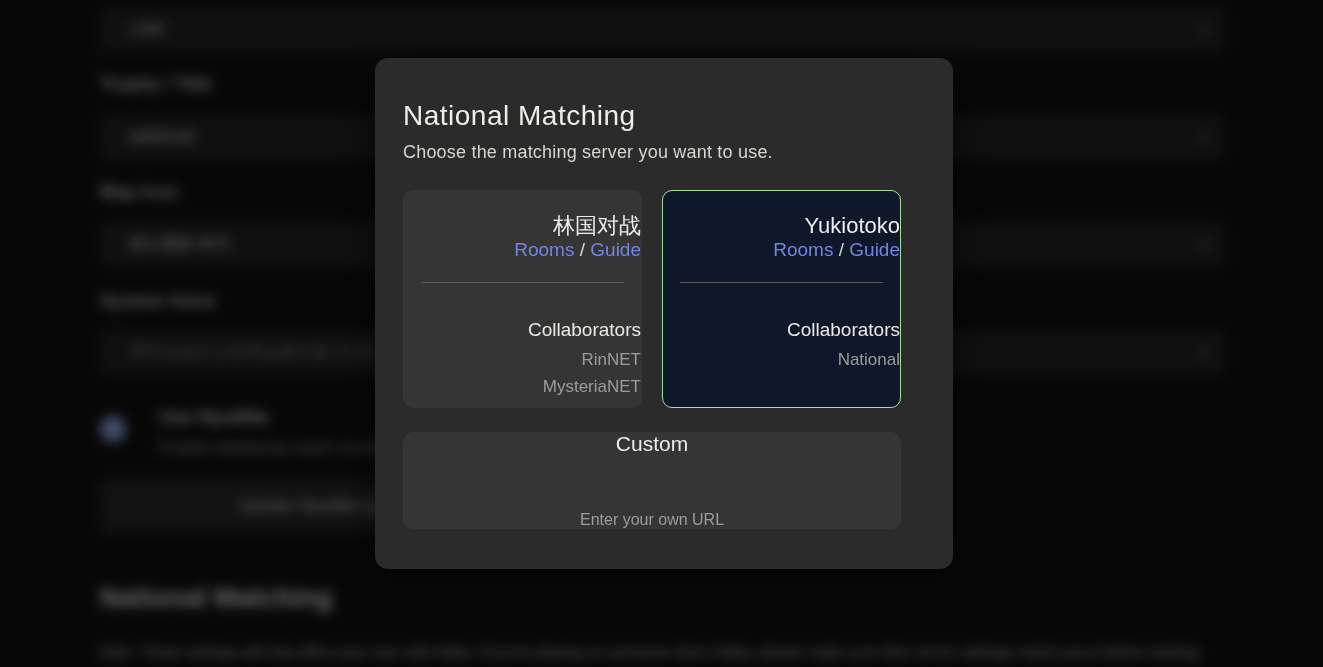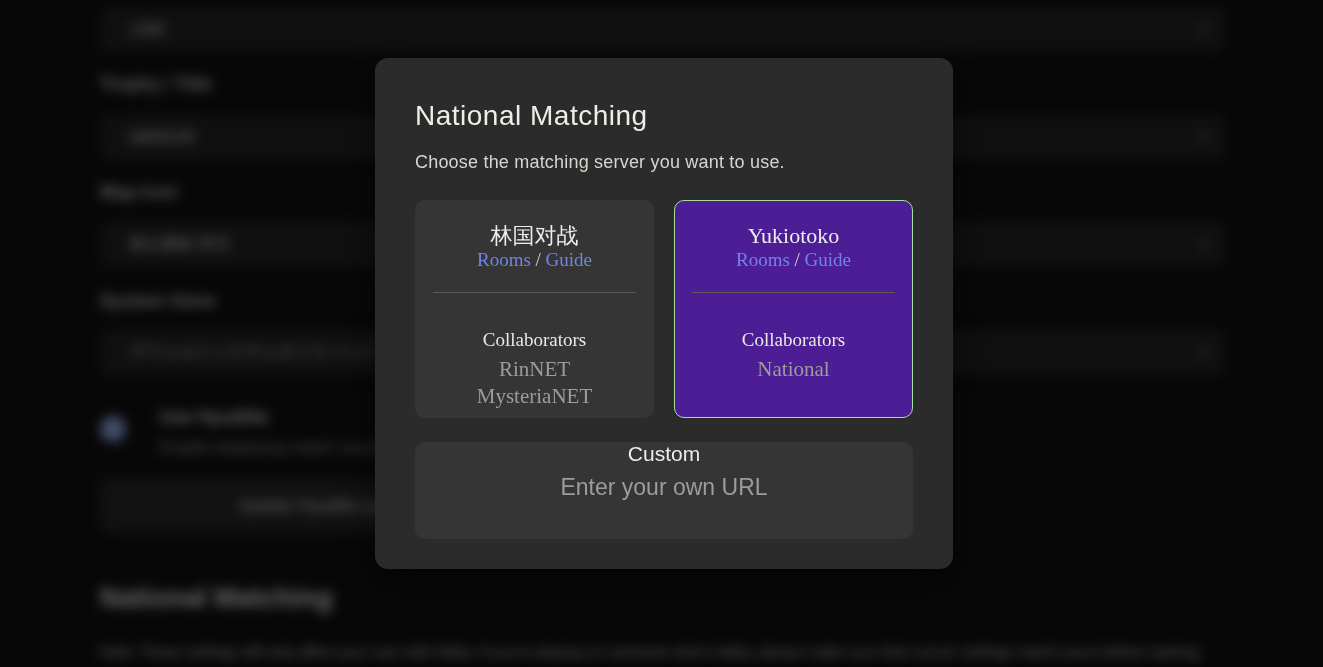--- a/index.html
+++ b/index.html
@@ -64,65 +64,64 @@
   }
 
   
   .overlay{position:absolute;inset:0;background:rgba(0,0,0,0.40);}
 
   
   .modal{
     position:absolute;left:375px;top:58px;width:578px;height:511px;
     background:var(--modal-bg);
     border-radius:13px;
-    padding:42px 40px 40px 40px;
+    padding:42px 40px 40px 28px;
     box-shadow:0 12px 40px rgba(0,0,0,0.55);
   }
   .modal-title{
     color:var(--warm-white);font-size:28px;font-weight:500;
     letter-spacing:0.5px;
   }
   .modal-subtitle{
-    color:#d8d5cf;font-size:18px;margin-top:20px;letter-spacing:0.2px;
+    color:#d8d5cf;font-size:18px;margin-top:10px;letter-spacing:0.2px;
   }
   .server-row{
     display:flex;gap:20px;margin-top:27px;
   }
   .server-card{
     width:239px;height:218px;
     background:var(--card-bg);
     border:1px solid transparent;
     border-radius:10px;
-    text-align:center;
+    text-align:right;
     padding-top:22px;
     cursor:pointer;
-    font-family:Liberation Serif, serif;
   }
   .server-card.selected{
-    background:#4c1d95;
+    background:#0f172a;
     border-color:var(--accent-green);
   }
   .server-name{color:#ececec;font-size:22px;font-weight:500;line-height:26px;}
   .server-links{font-size:19px;color:#d8d5cf;}
   .server-links a{color:var(--link-blue);text-decoration:none;}
   .card-divider{
     width:86%;margin:21px auto 0 auto;
     border:none;border-top:1px solid #5a5a5a;
   }
   .collab-label{color:#ebe8e2;font-size:19px;font-weight:500;margin-top:36px;}
-  .collab-name{color:var(--muted);font-size:21px;line-height:27px;}
+  .collab-name{color:var(--muted);font-size:17px;line-height:27px;}
   .collab-list{margin-top:5px;}
   .custom-card{
     margin-top:24px;width:498px;height:97px;
     background:var(--card-bg);border-radius:10px;
-    display:flex;flex-direction:column;align-items:center;justify-content:flex-start;
+    display:flex;flex-direction:column;align-items:center;justify-content:space-between;
     cursor:pointer;
   }
   .custom-title{color:#ececec;font-size:21px;font-weight:500;}
-  .custom-sub{color:var(--muted);font-size:23px;margin-top:8px;}
+  .custom-sub{color:var(--muted);font-size:16px;margin-top:8px;}
 </style>
 </head>
 <body>
 
 <div class="backdrop">
 
   <div class="bg-input" style="top:7px">
     <span>LINK</span>
     <span class="chev">▾</span>
   </div>

